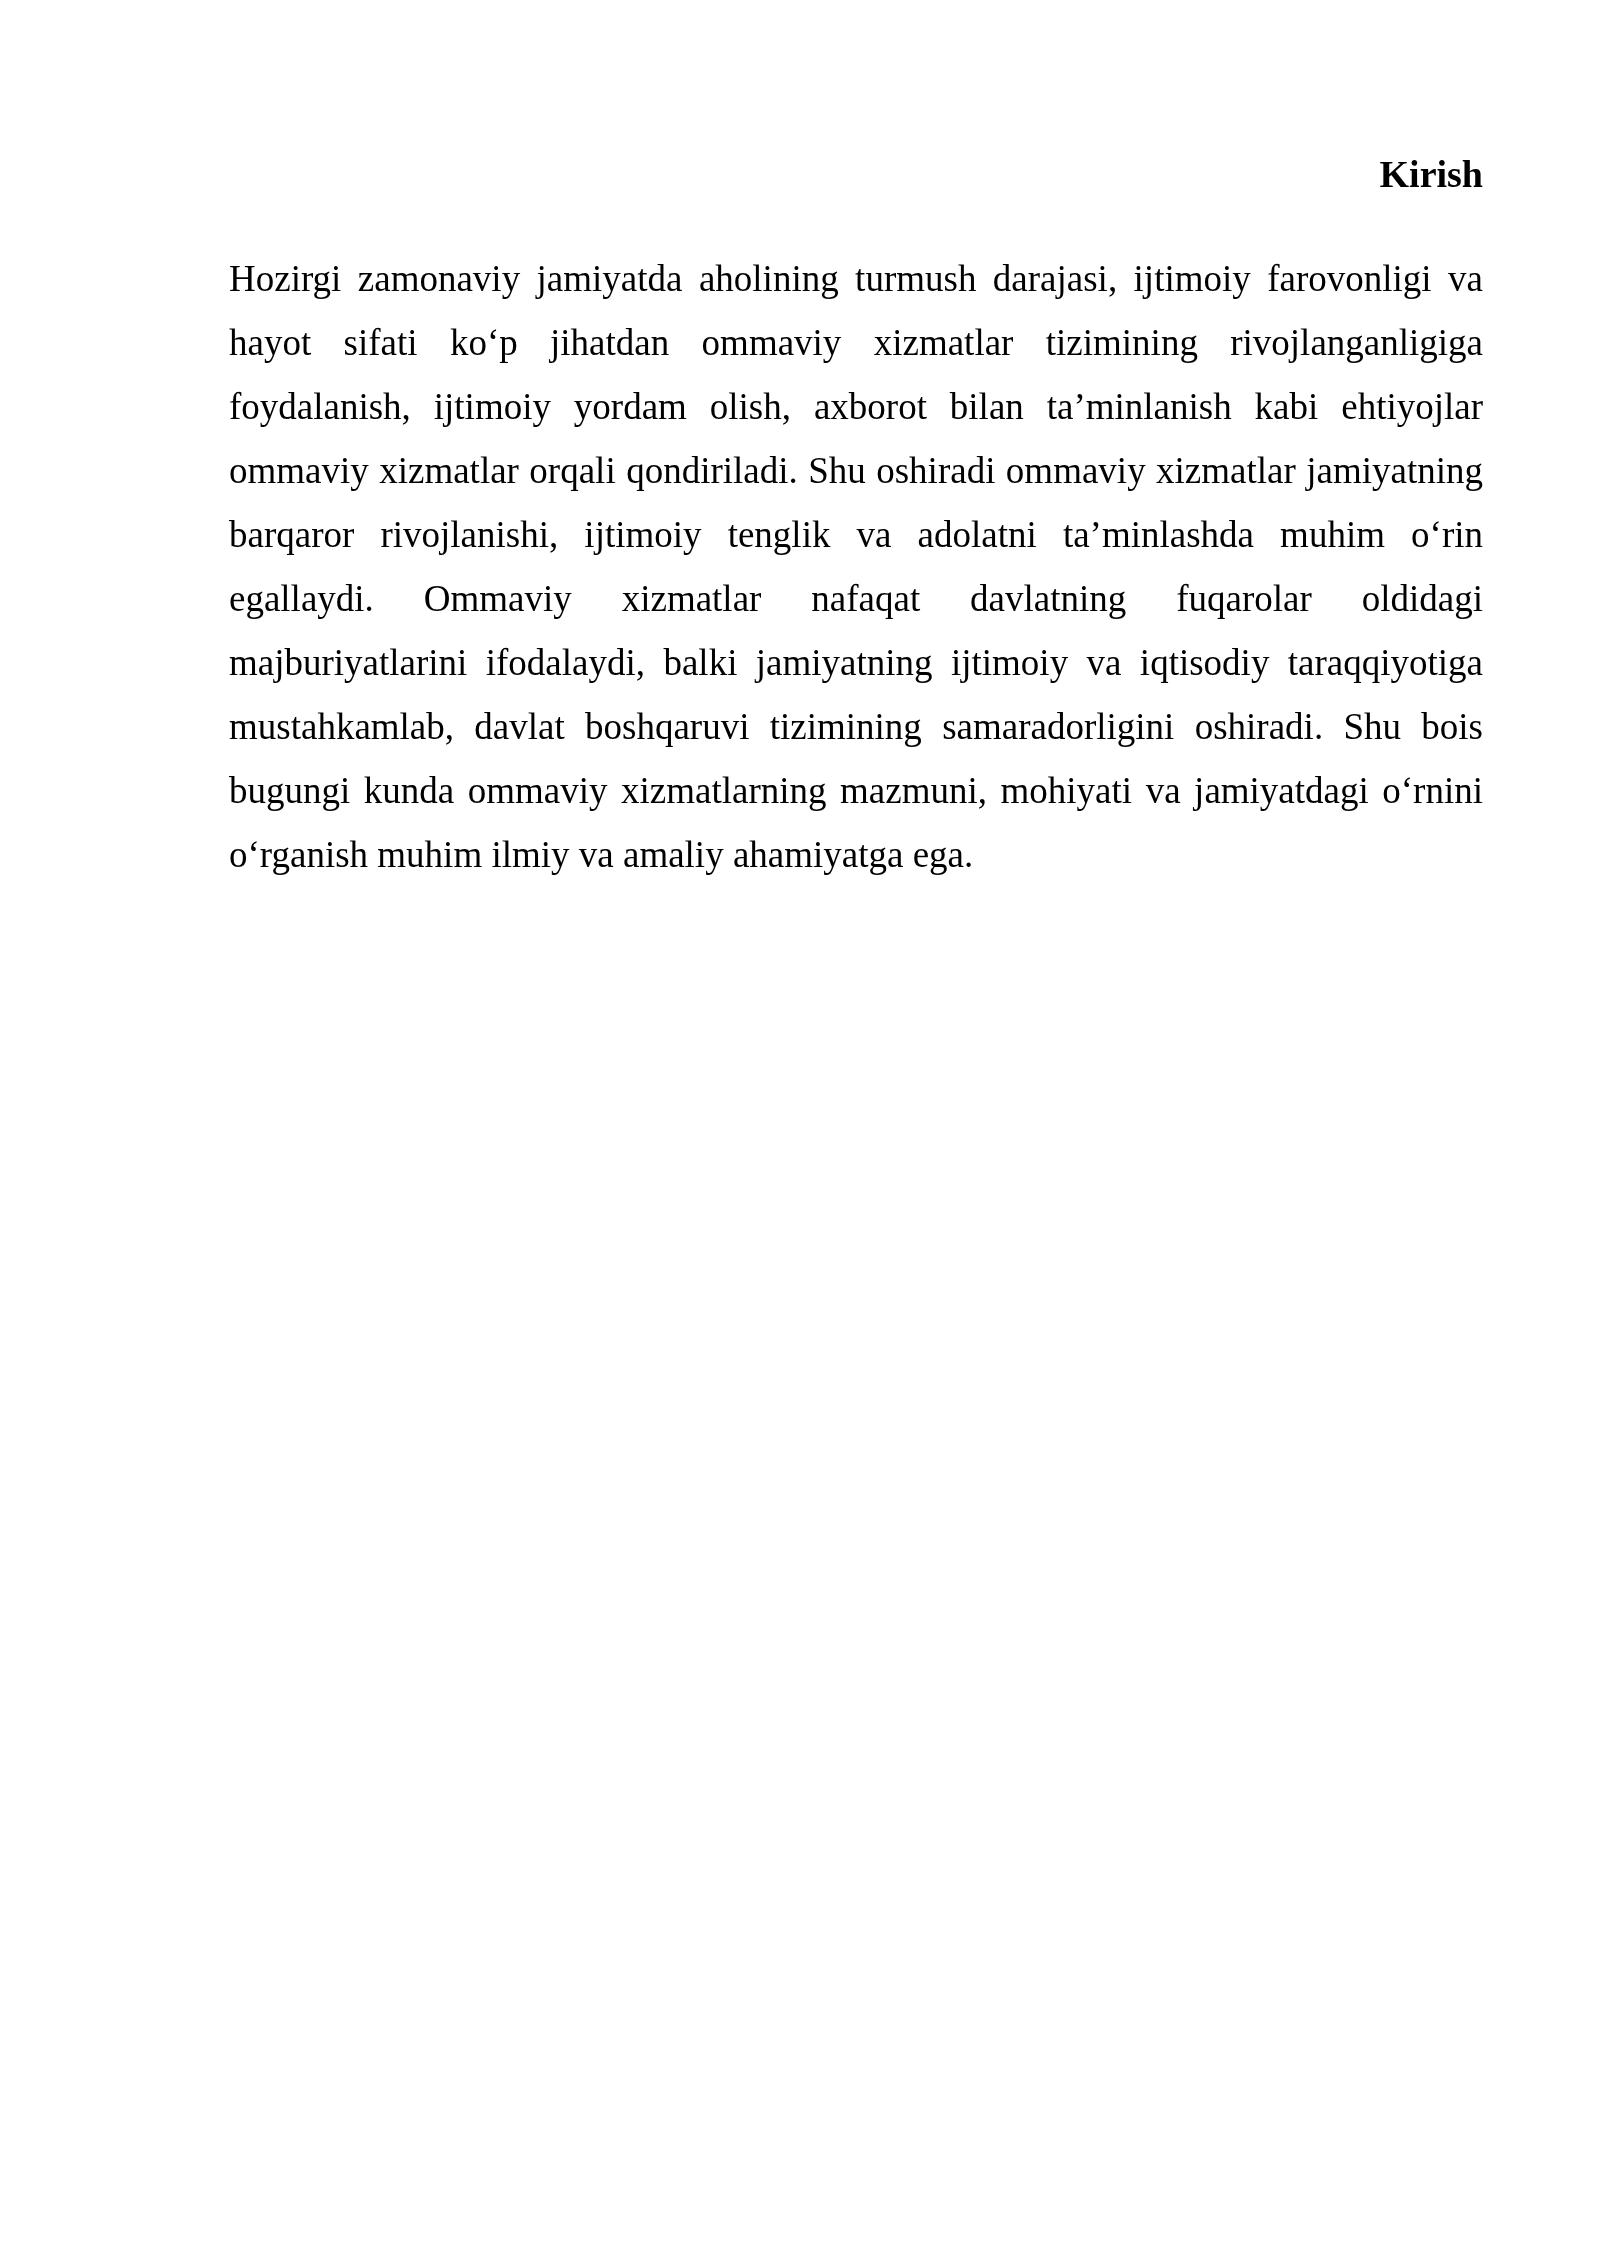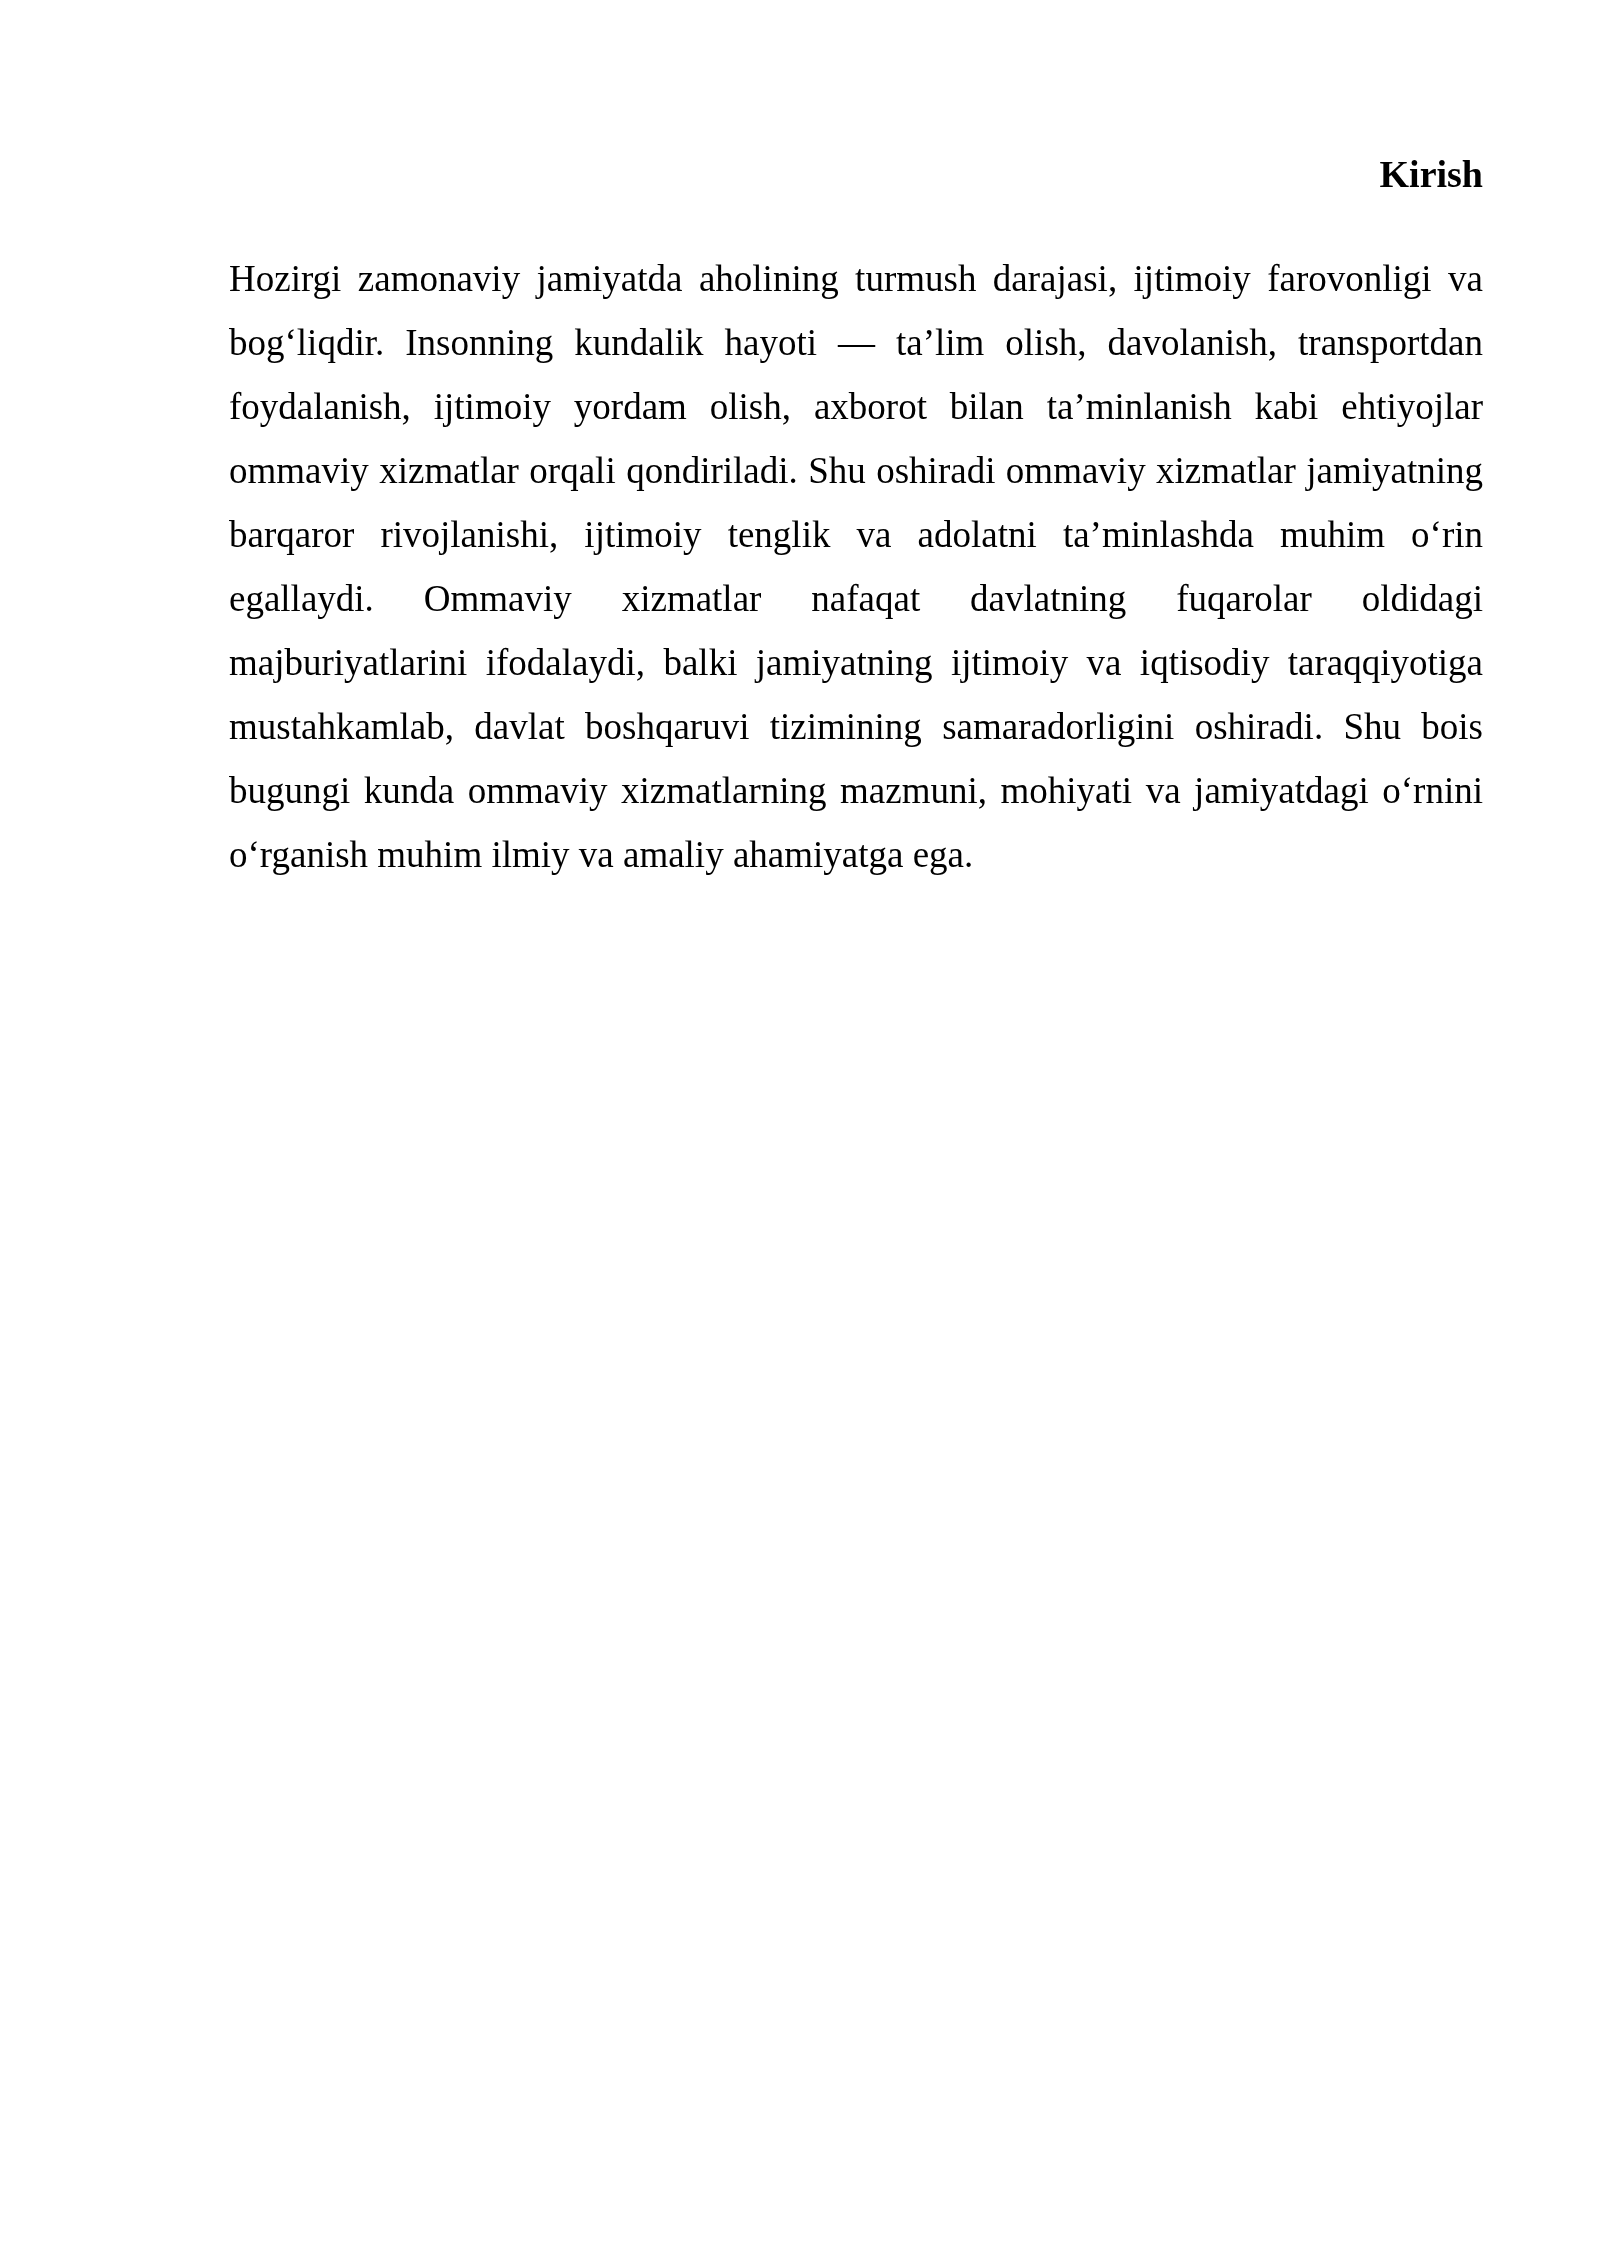--- a/index.html
+++ b/index.html
@@ -44,21 +44,21 @@
   }
 </style>
 </head>
 <body>
 
 <div class="page">
   <div class="content">
     <h1 class="heading">Kirish</h1>
     <div class="paragraph">
         <div class="line">Hozirgi zamonaviy jamiyatda aholining turmush darajasi, ijtimoiy farovonligi va</div>
-        <div class="line">bog‘liqdir. Insonning kundalik hayoti — ta’lim olish, davolanish, transportdan</div>
+        <div class="line">hayot sifati ko‘p jihatdan ommaviy xizmatlar tizimining rivojlanganligiga</div>
         <div class="line">foydalanish, ijtimoiy yordam olish, axborot bilan ta’minlanish kabi ehtiyojlar</div>
         <div class="line">ommaviy xizmatlar orqali qondiriladi. Shu oshiradi ommaviy xizmatlar jamiyatning</div>
         <div class="line">barqaror rivojlanishi, ijtimoiy tenglik va adolatni ta’minlashda muhim o‘rin</div>
         <div class="line">egallaydi. Ommaviy xizmatlar nafaqat davlatning fuqarolar oldidagi</div>
         <div class="line">majburiyatlarini ifodalaydi, balki jamiyatning ijtimoiy va iqtisodiy taraqqiyotiga</div>
         <div class="line">mustahkamlab, davlat boshqaruvi tizimining samaradorligini oshiradi. Shu bois</div>
         <div class="line">bugungi kunda ommaviy xizmatlarning mazmuni, mohiyati va jamiyatdagi o‘rnini</div>
         <div class="line last">o‘rganish muhim ilmiy va amaliy ahamiyatga ega.</div>
       </div>
   </div>

